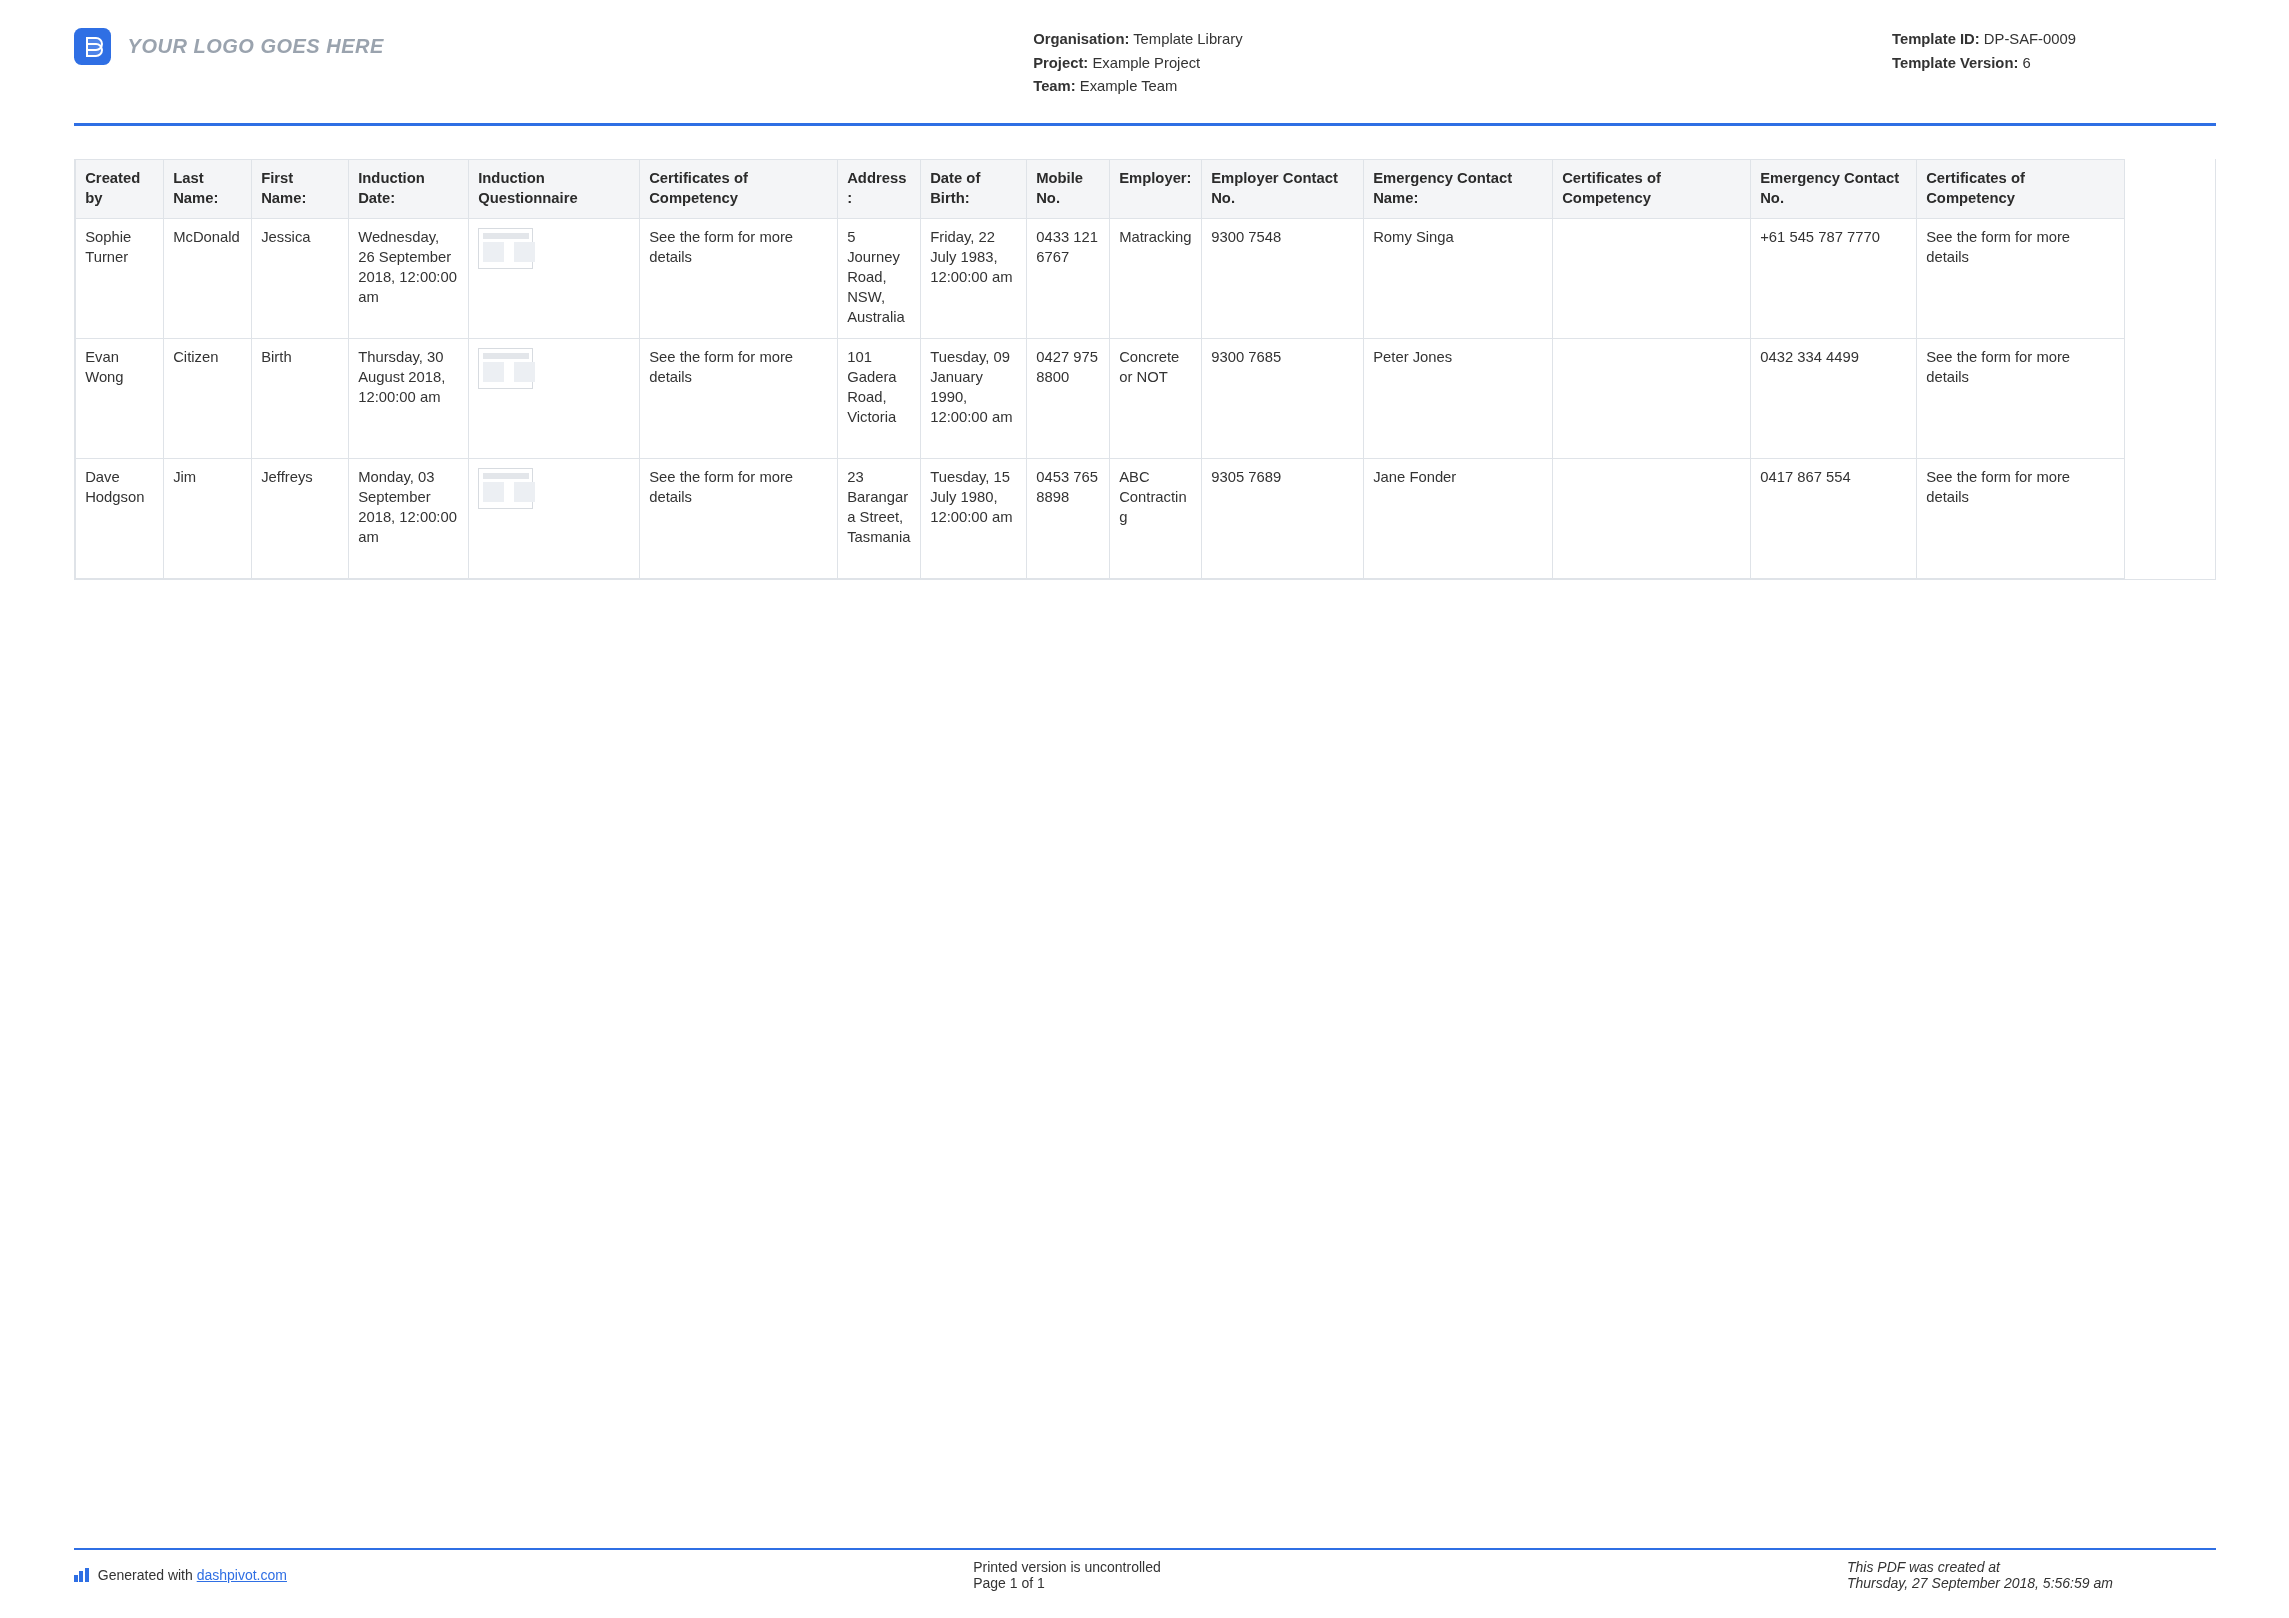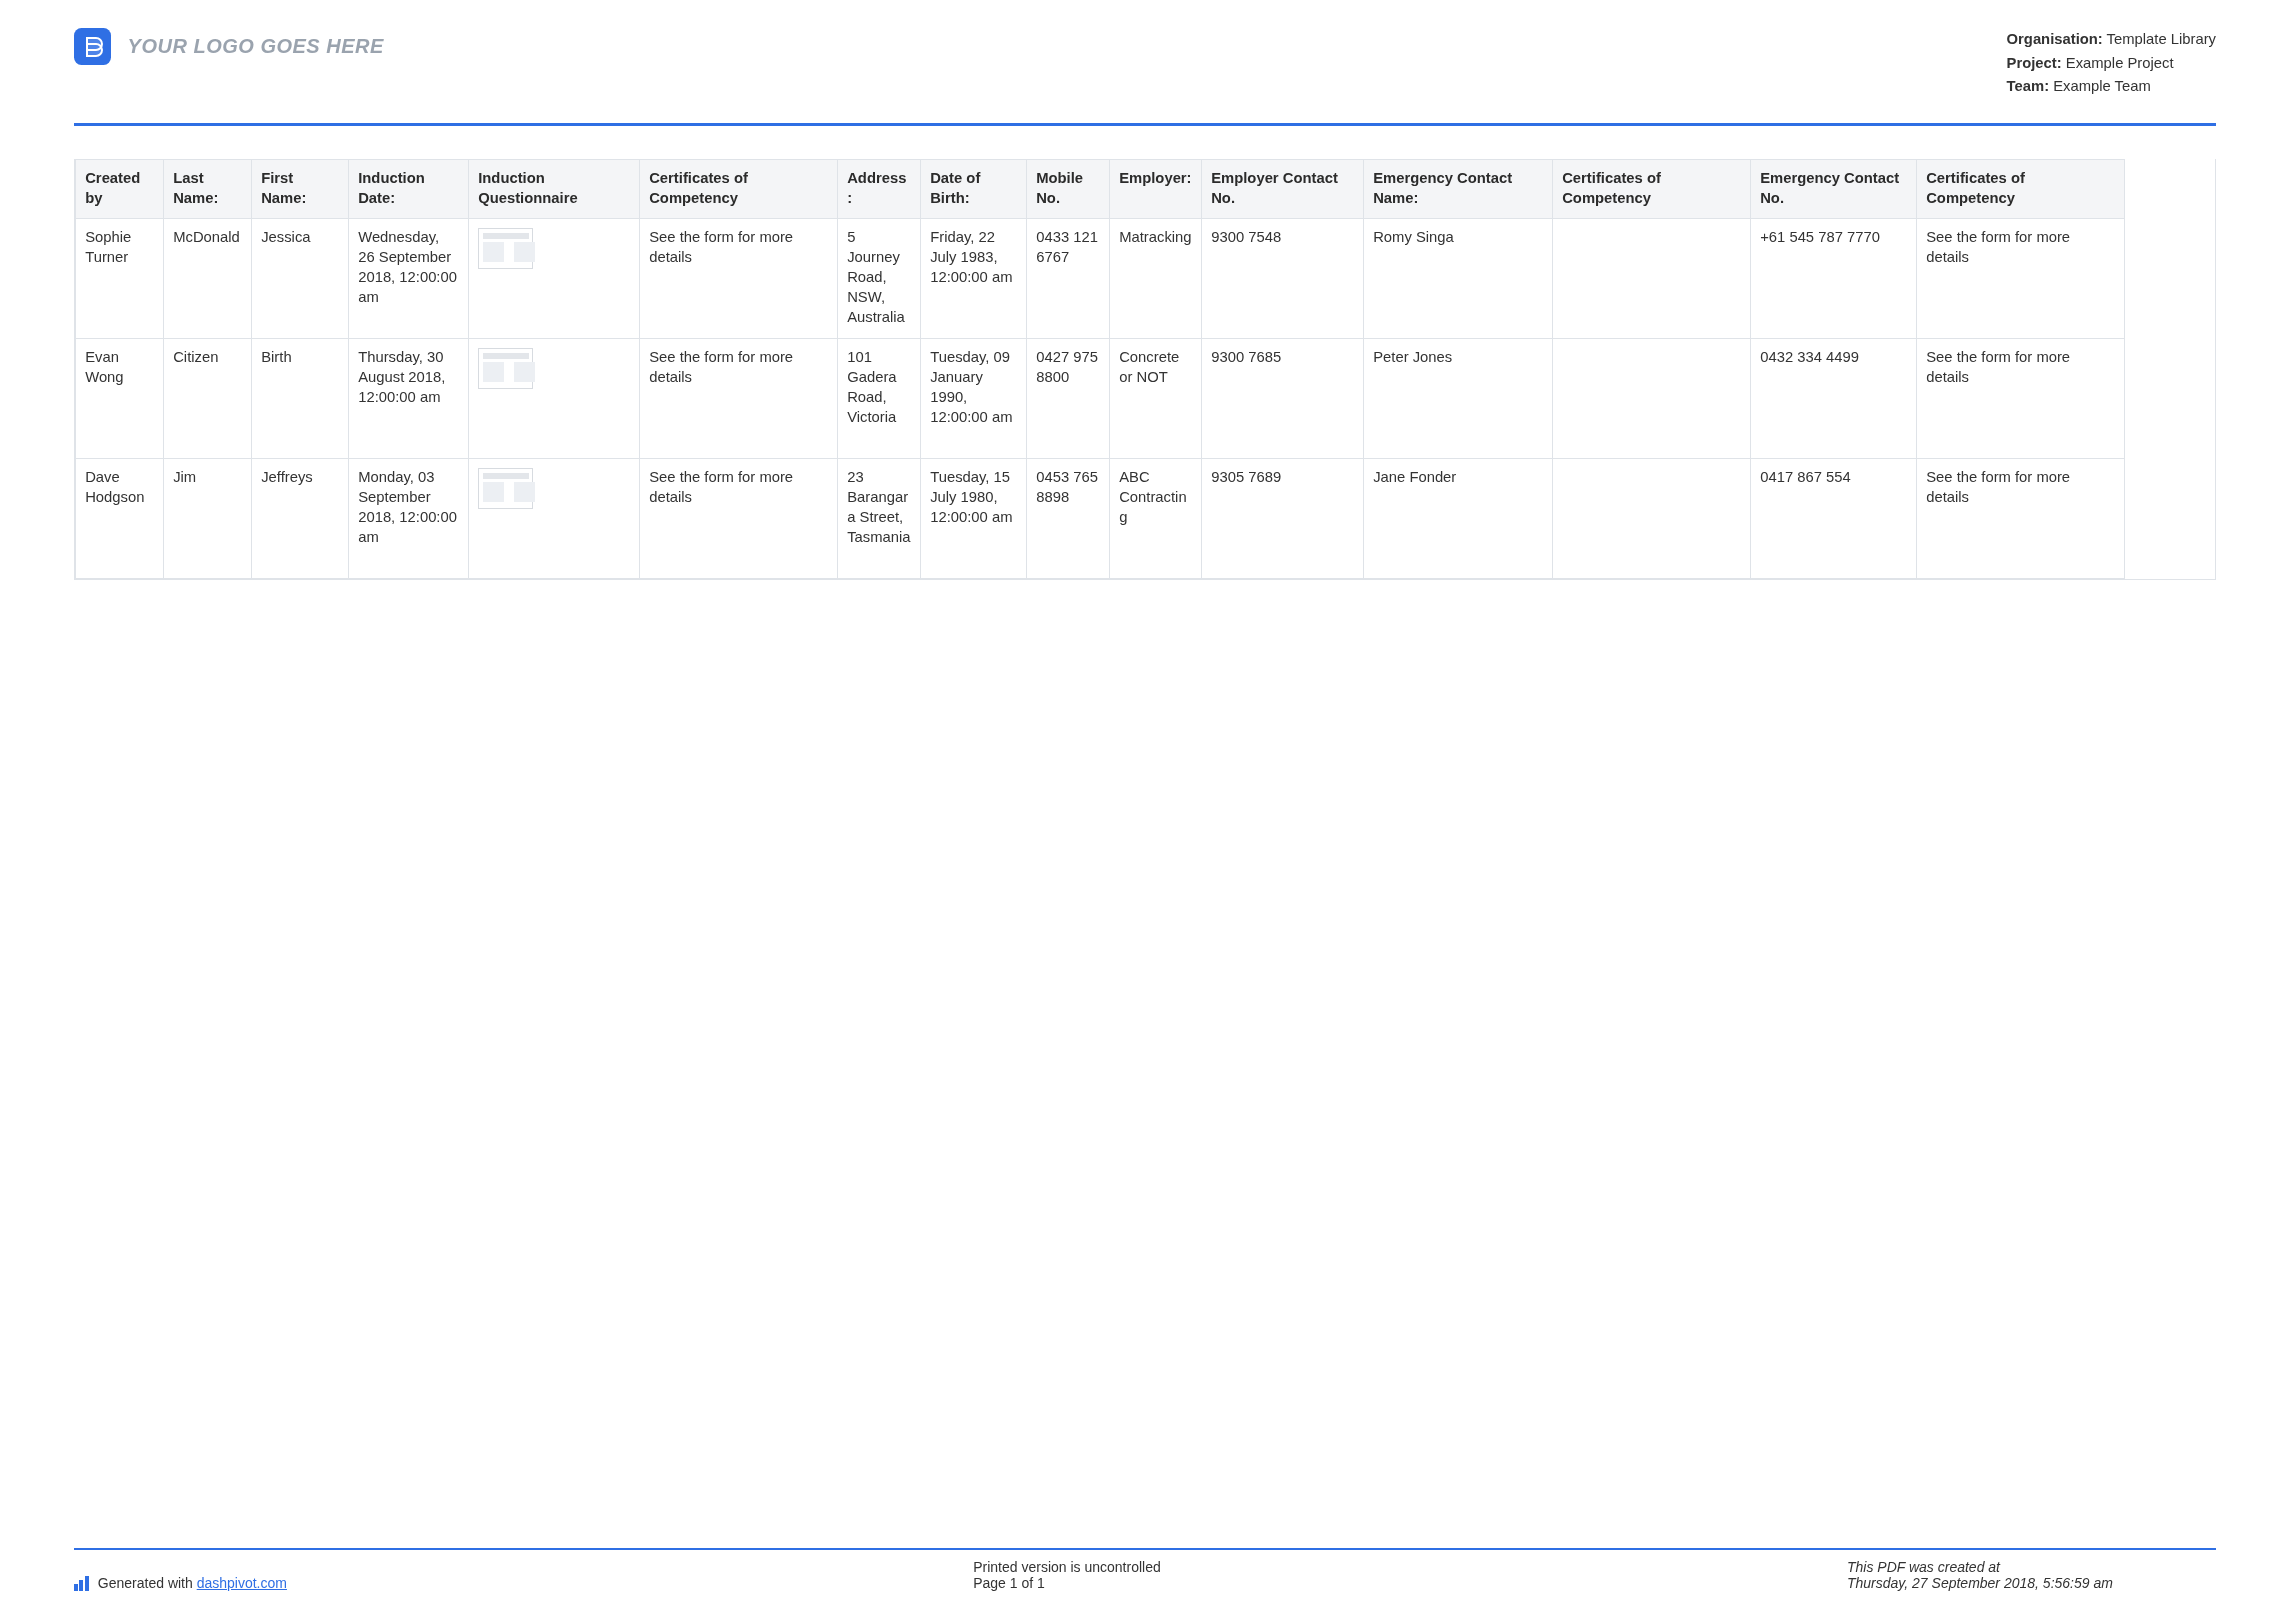--- a/index.html
+++ b/index.html
@@ -17,21 +17,21 @@
   table { border-collapse:collapse; table-layout:fixed; width:1697px; }
   th, td { border:0.9px solid #dfe3e8; text-align:left; vertical-align:top; padding:9.2px 9.2px 9.2px 9.2px; font-size:14.8px; line-height:1.35; word-wrap:break-word; }
   th { background:#f4f5f7; font-weight:700; color:#2b2b2b; white-space:normal; }
   td { height:120px; }
   .thumb { width:55px; height:41px; border:0.9px solid #d7dbe0; background:#fff; position:relative; }
   .thumb::before { content:""; position:absolute; left:3.7px; right:3.7px; top:3.7px; height:5.5px; background:#e3e6ea; }
   .thumb::after  { content:""; position:absolute; left:3.7px; right:28px; top:13px; height:20px; background:#eceff3; box-shadow: 31px 0 0 #eceff3; }
   .footer { position:absolute; left:74px; right:74px; bottom:28px; }
   .footer-rule { height:1.8px; background:#2f6fe4; margin-bottom:9.2px; }
   .footer-row { display:flex; justify-content:space-between; font-size:14px; color:#333; }
-  .footer-left { display:flex; align-items:flex-end; gap:9.2px; }
+  .footer-left { display:flex; align-items:center; gap:9.2px; }
   .bar-icon { display:inline-flex; align-items:flex-end; gap:1.8px; height:14.8px; }
   .bar-icon span { display:inline-block; width:3.7px; background:#2f6fe4; }
   .bar-icon span:nth-child(1){height:7.4px;}
   .bar-icon span:nth-child(2){height:11px;}
   .bar-icon span:nth-child(3){height:14.8px;}
   a.link { color:#2f6fe4; text-decoration:underline; }
   .col-createdby   { width:88px; }
   .col-lastname    { width:88px; }
   .col-firstname   { width:97px; }
   .col-indate      { width:120px; }
@@ -59,20 +59,24 @@
             <path d="M6 3h9a6 6 0 0 1 0 12H6V3Zm0 6h9a6 6 0 0 1 0 12H6V9Z" stroke="#fff" stroke-width="2" fill="rgba(255,255,255,0.15)"></path>
           </svg>
       </div>
       <div class="logo-text">YOUR LOGO GOES HERE</div>
     </div>
     <div class="meta">
       <div><b>Organisation:</b> <span>Template Library</span></div>
       <div><b>Project:</b> <span>Example Project</span></div>
       <div><b>Team:</b> <span>Example Team</span></div>
     </div>
+    <div class="meta" style="min-width:369px;">
+      <div><b>Template ID:</b> <span>DP-SAF-0009</span></div>
+      <div><b>Template Version:</b> <span>6</span></div>
+    </div>
   </div>
 
   <div class="rule"></div>
 
 
   <div class="table-wrap">
     <table>
       <colgroup>
         <col class="col-createdby">
           <col class="col-lastname">

